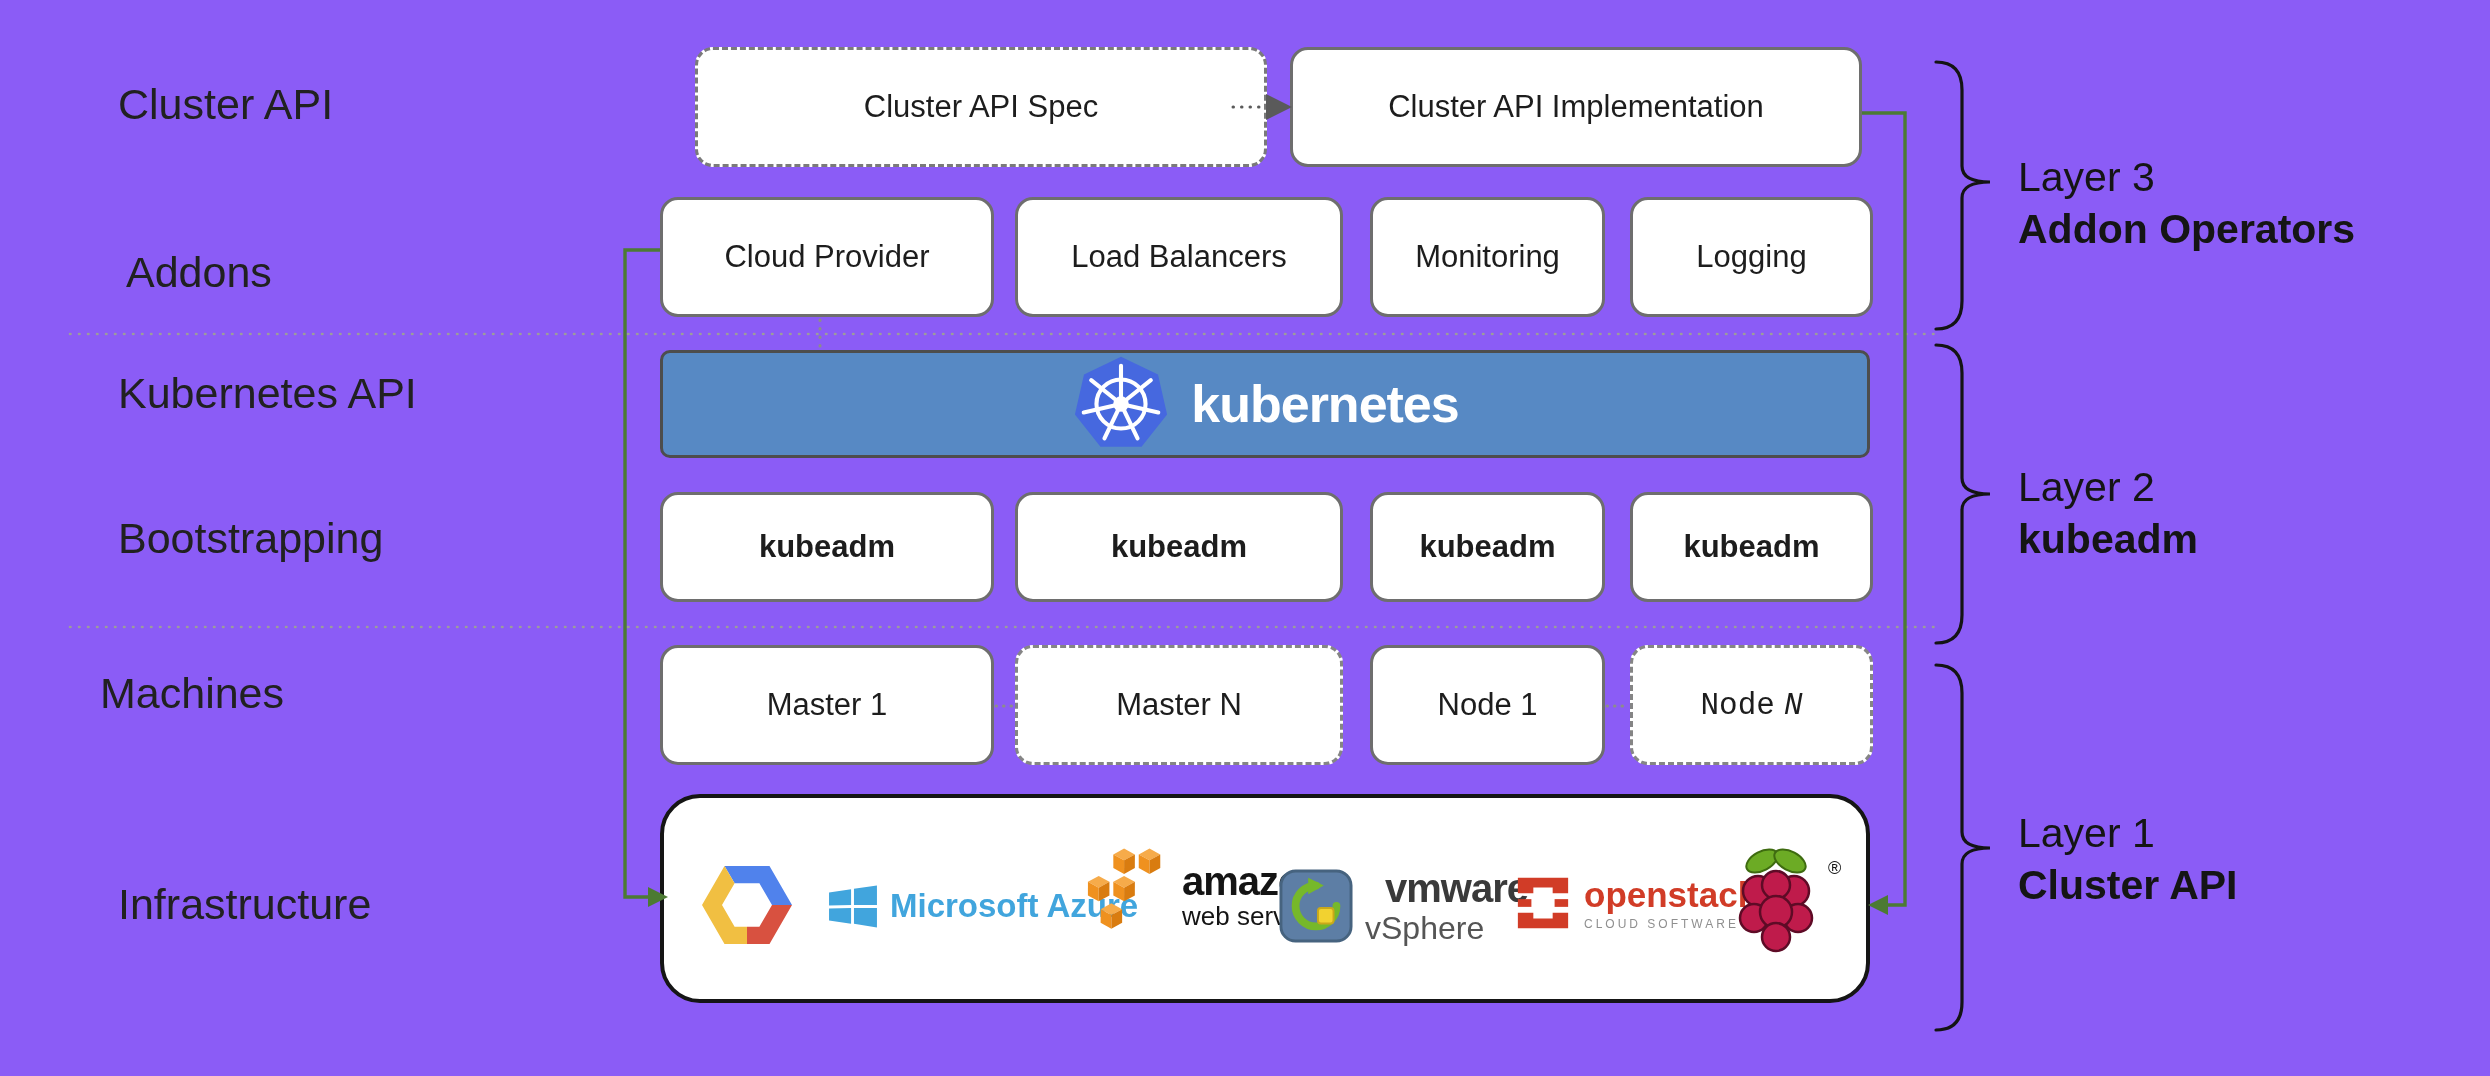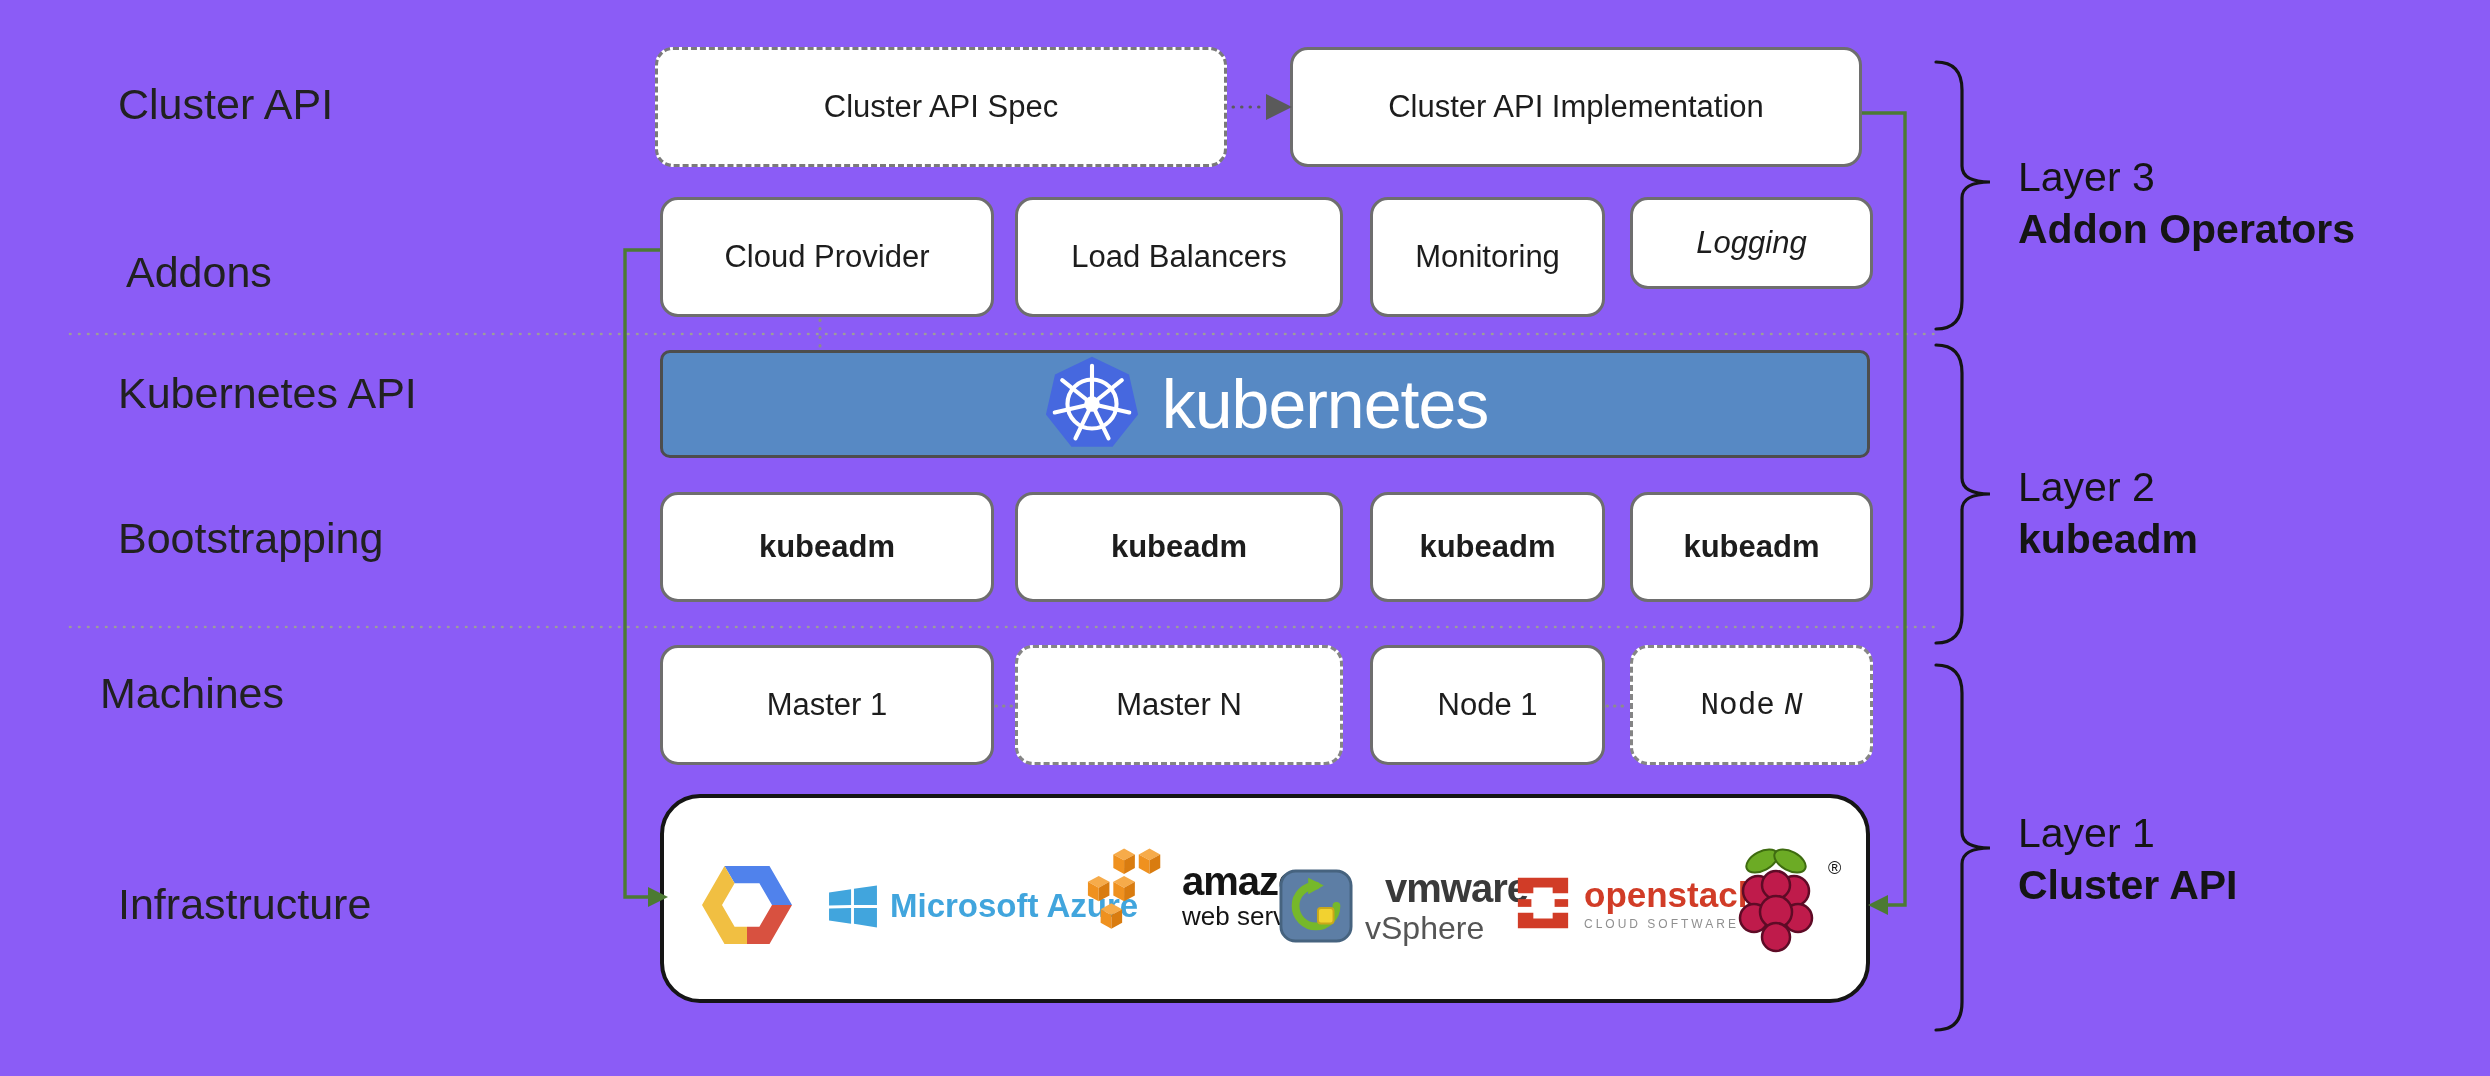--- a/index.html
+++ b/index.html
@@ -2,27 +2,27 @@
 <html style="--green: #4c7a33; --banner_blue: #5789c4; --k8s_blue: #4668df; --azure_blue: #41a5dd; --aws_orange: #ef911f; --openstack_red: #d13c27; --vmware_blue: #5d7ea5; --vmware_green: #76b82a; --raspberry_red: #bf1b4b; --leaf_green: #6cab25; --box_border_gray: #6e6e6e;"><head>
 <meta charset="utf-8">
 <style>
   html,body{margin:0;padding:0;background:#ffffff;}
   #canvas{position:relative;width:2490px;height:1076px;background:#8b5cf6;overflow:hidden;
           font-family:"Liberation Sans", sans-serif;color:#212121;}
   .row-label{position:absolute;font-size:43px;color:#212121;white-space:nowrap;}
   .box{position:absolute;background:#fff;border:3px solid #6e6e6e;border-radius:18px;
        display:flex;align-items:center;justify-content:center;font-size:31px;color:#1d1d1d;
        text-align:center;white-space:nowrap;box-sizing:border-box;}
-  .box.dashed-lg{border:3px dashed #7a7a7a;}
+  .box.dashed-lg{border:3px dashed #7a7a7a;margin-left:40px;}
   .box.dashed-sm{border:3px dashed #858585;}
   .box.bold{font-weight:bold;}
   .banner{position:absolute;left:660px;top:350px;width:1210px;height:108px;
           background:var(--banner_blue,#5789c4);border:3px solid #4d4d4d;border-radius:10px;
           display:flex;align-items:center;justify-content:center;gap:20px;box-sizing:border-box;}
-  .banner-word{color:#fff;font-weight:normal;font-size:68px;letter-spacing:-1px;}
+  .banner-word{color:#fff;font-weight:bold;font-size:52px;letter-spacing:-1px;}
   .infra{position:absolute;left:660px;top:794px;width:1210px;height:209px;background:#fff;
          border:4px solid #151515;border-radius:40px;box-sizing:border-box;}
   .layer-label{position:absolute;left:2018px;font-size:41px;line-height:52px;color:#151515;white-space:nowrap;}
   .layer-label .l2{font-weight:bold;}
   svg{display:block;}
   #overlay{position:absolute;left:0;top:0;pointer-events:none;}
   .logo{position:absolute;display:flex;align-items:center;}
   .azure-text{font-size:33px;font-weight:600;color:var(--azure_blue,#41a5dd);margin-left:12px;white-space:nowrap;}
   .aws-text{margin-left:10px;line-height:1;color:#141414;}
   .aws-text .t1{font-size:40px;font-weight:bold;letter-spacing:-1px;}
@@ -48,21 +48,21 @@
   <div class="row-label" style="left:118px;top:514px;">Bootstrapping</div>
   <div class="row-label" style="left:100px;top:669px;">Machines</div>
   <div class="row-label" style="left:118px;top:880px;">Infrastructure</div>
 
   <div class="box dashed-lg" style="left:655px;top:47px;width:572px;height:120px;">Cluster API Spec</div>
   <div class="box" style="left:1290px;top:47px;width:572px;height:120px;">Cluster API Implementation</div>
 
   <div class="box" style="left:660px;top:197px;width:334px;height:120px;">Cloud Provider</div>
   <div class="box" style="left:1015px;top:197px;width:328px;height:120px;">Load Balancers</div>
   <div class="box" style="left:1370px;top:197px;width:235px;height:120px;">Monitoring</div>
-  <div class="box" style="left:1630px;top:197px;width:243px;height:92px;font-style:italic;">Logging</div>
+  <div class="box" style="left:1630px;top:197px;width:243px;height:120px;">Logging</div>
 
   <div class="banner">
     <span>
       <svg width="100" height="100" viewBox="0 0 110 110">
         <polygon points="55,3 95.7,22.6 105.7,66.6 77.6,101.9 32.4,101.9 4.3,66.6 14.3,22.6" style="fill:var(--k8s_blue,#4668df)"></polygon>
         <g style="stroke:#ffffff;stroke-width:4.5;stroke-linecap:round;" fill="none">
           <circle cx="55" cy="55" r="27"></circle>
           <line x1="55" y1="55" x2="55" y2="13"></line>
           <line x1="55" y1="55" x2="87.8" y2="28.8"></line>
           <line x1="55" y1="55" x2="96" y2="64.3"></line>

